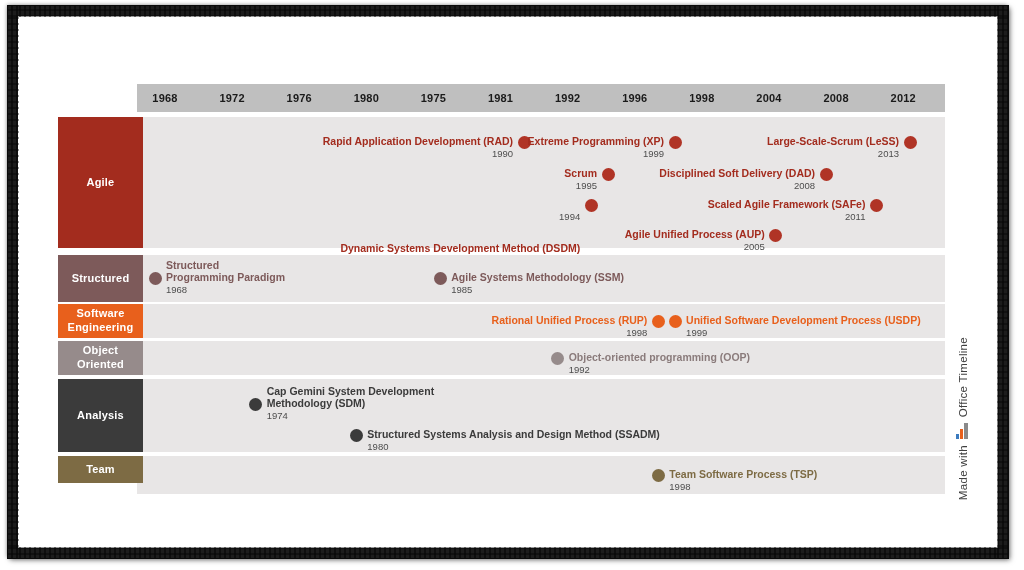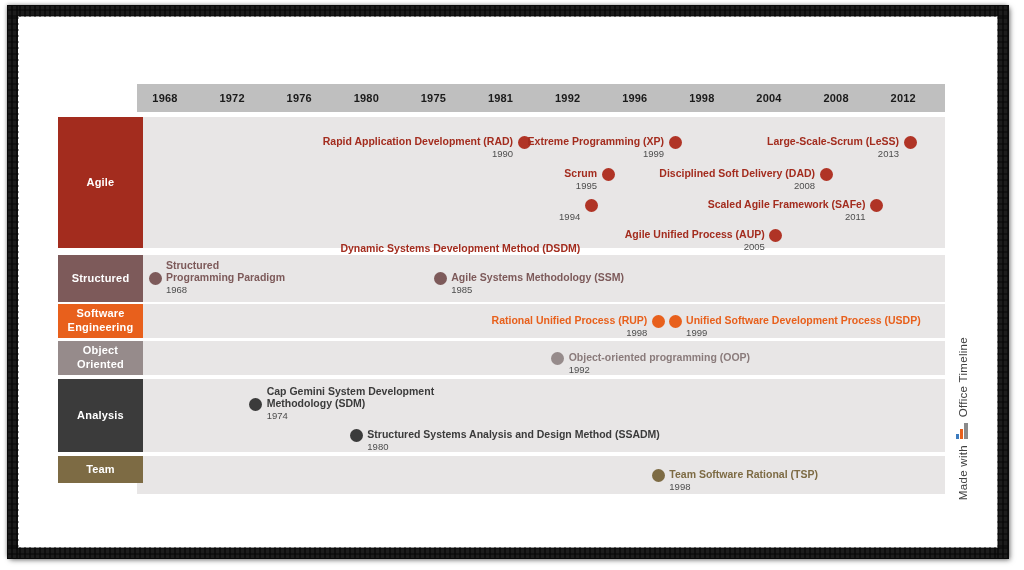--- a/index.html
+++ b/index.html
@@ -291,21 +291,21 @@
         <span class="txt" style="color: rgb(59, 59, 59); top: -19.5px;">Cap Gemini System Development<br>Methodology (SDM)</span>
         <span class="yr" style="top: 6px;">1974</span>
       </div>
       <div class="ms right" style="left: 356.333px; top: 435px;">
         <span class="dot" style="background: rgb(59, 59, 59);"></span>
         <span class="txt" style="color: rgb(59, 59, 59); top: -7px;">Structured Systems Analysis and Design Method (SSADM)</span>
         <span class="yr" style="top: 6px;">1980</span>
       </div>
       <div class="ms right" style="left: 658.333px; top: 475px;">
         <span class="dot" style="background: rgb(125, 107, 68);"></span>
-        <span class="txt" style="color: rgb(125, 107, 68); top: -7px;">Team Software Rational (TSP)</span>
+        <span class="txt" style="color: rgb(125, 107, 68); top: -7px;">Team Software Process (TSP)</span>
         <span class="yr" style="top: 6px;">1998</span>
       </div>
     </div>
 
   <div id="brand">
     <span class="vtext">Made with</span>
     <span class="otlogo">
       <i class="b1"></i>
         <i class="b2"></i>
         <i class="b3"></i>

